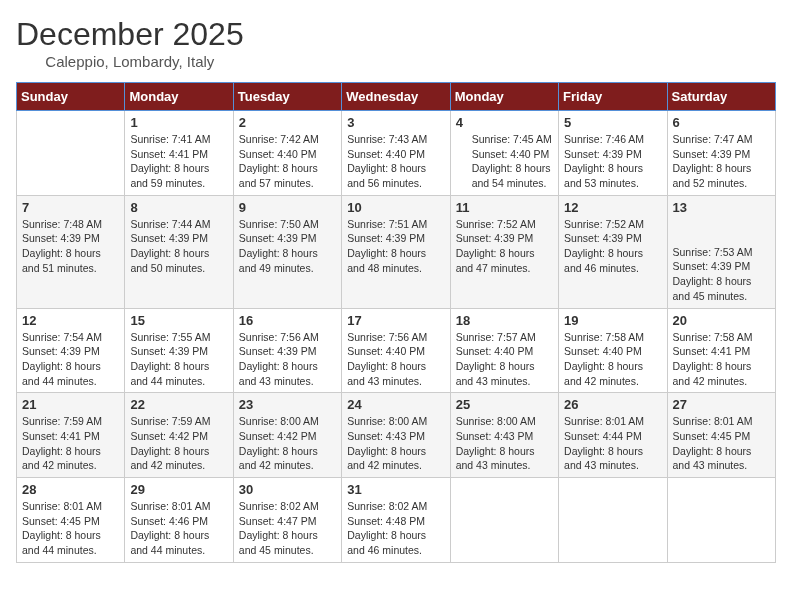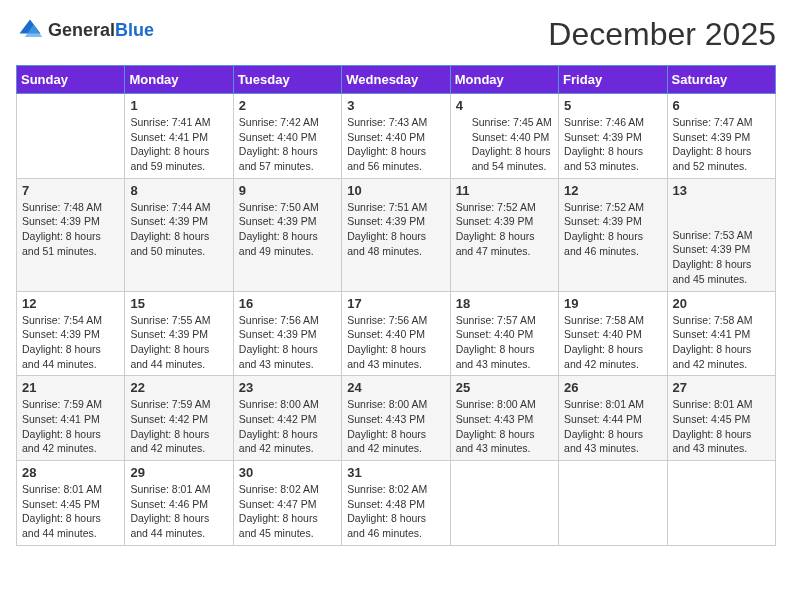--- a/index.html
+++ b/index.html
@@ -46,21 +46,21 @@
     .location-title {
       font-size: 15px;
       color: #555;
     }
     .calendar-table {
       width: 100%;
       border-collapse: collapse;
       border: 1px solid #ccc;
     }
     .calendar-table th {
-      background: #6d28d9;
+      background: #7f1d1d;
       color: #fff;
       font-size: 13px;
       font-weight: bold;
       padding: 6px 4px;
       text-align: left;
       border: 1px solid #5590d8;
     }
     .calendar-table td {
       vertical-align: top;
       border: 1px solid #ccc;
@@ -86,31 +86,23 @@
       line-height: 1.4;
     }
     .empty-cell {
       background: #fff !important;
     }
   </style>
 </head>
 <body>
 
 <div class="header-area">
-  <div class="logo">
-    <svg class="logo-icon" viewBox="0 0 32 32" xmlns="http://www.w3.org/2000/svg">
-      <polygon points="16,4 28,20 4,20" fill="#1a6dcc"></polygon>
-      <polygon points="20,10 30,24 10,24" fill="#4a9fe8" opacity="0.7"></polygon>
-    </svg>
-    <div>
-      <span class="logo-text-general">General</span><span class="logo-text-blue">Blue</span>
-    </div>
-  </div>
   <div class="title-area">
     <div class="month-title">December 2025</div>
+    <div class="location-title">Caleppio, Lombardy, Italy</div>
   </div>
 </div>
 
 <table class="calendar-table">
   <thead>
     <tr id="weekday-headers">
     <th>Sunday</th>
         <th>Monday</th>
         <th>Tuesday</th>
         <th>Wednesday</th>

